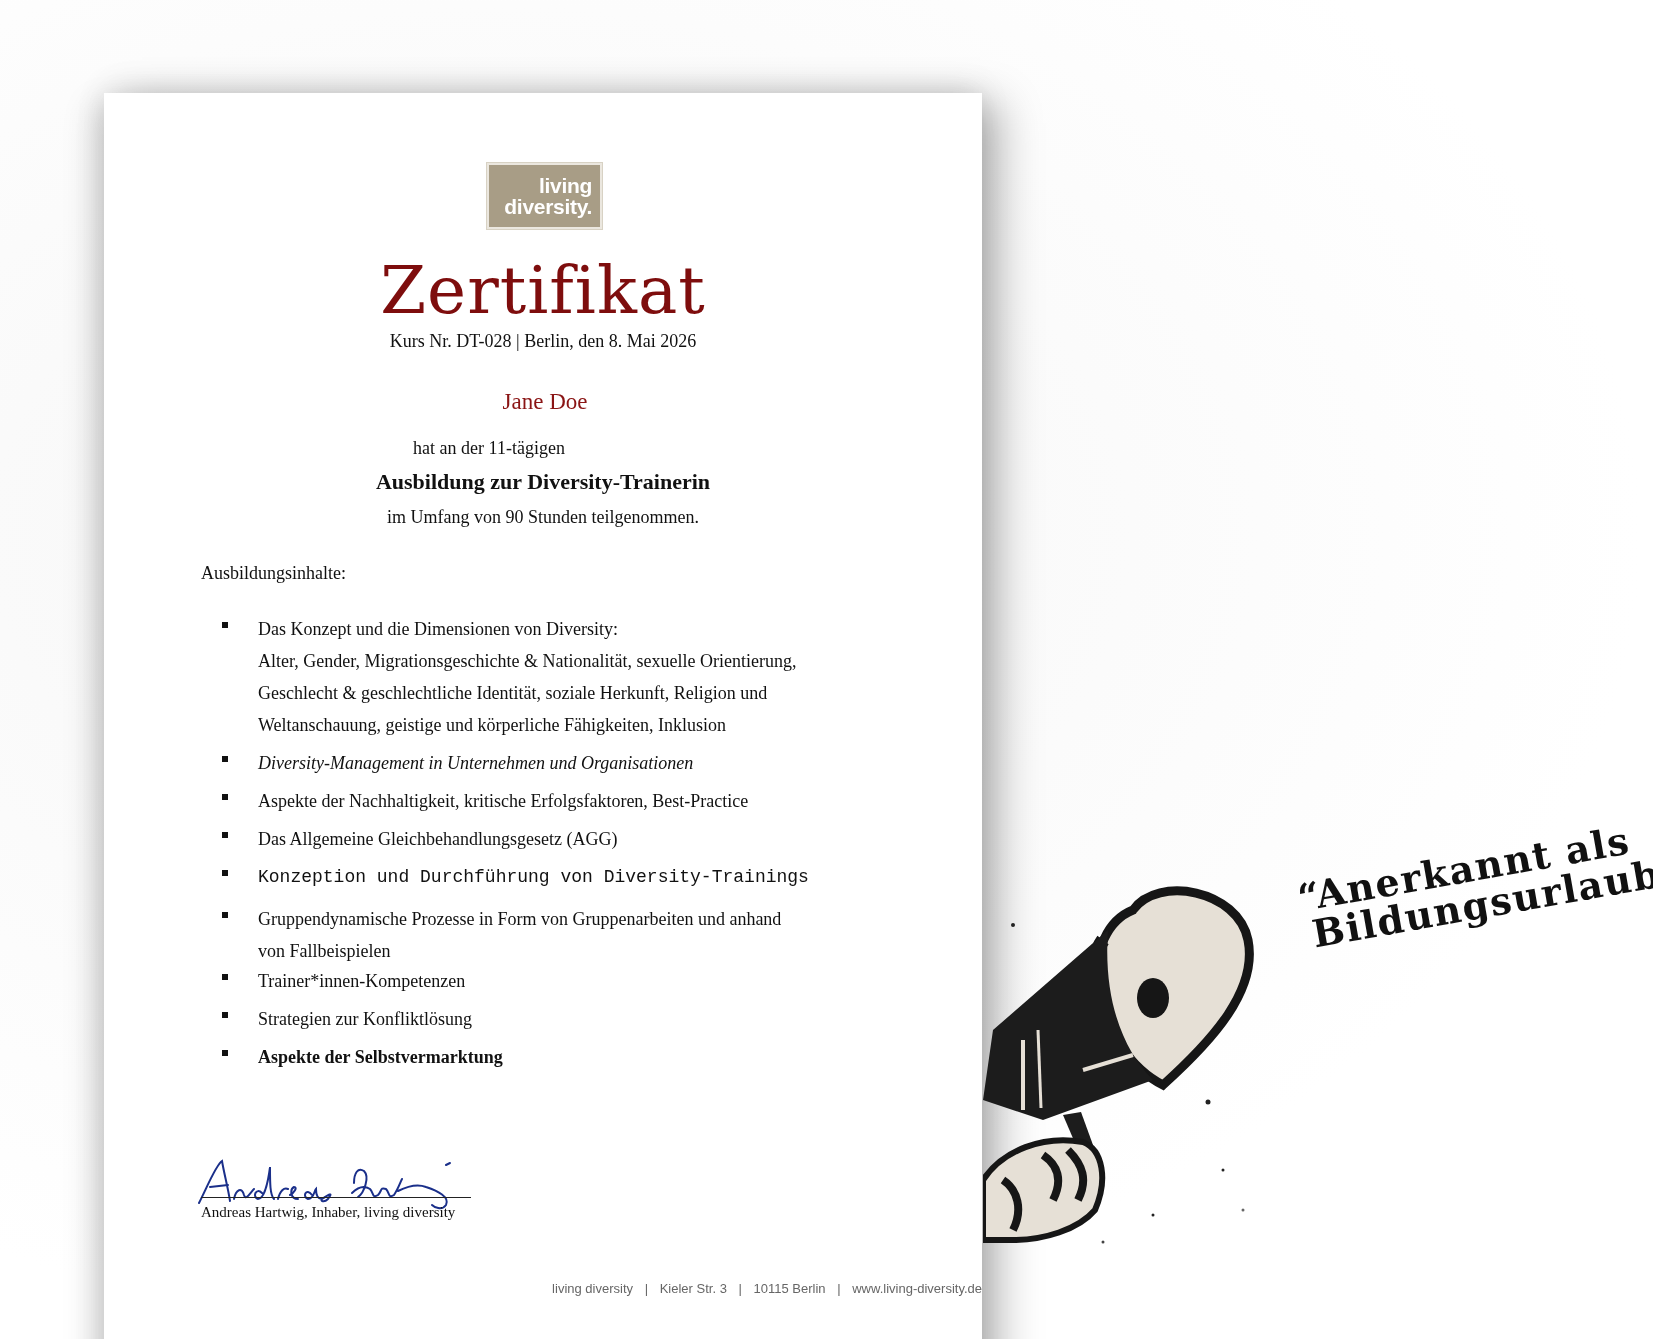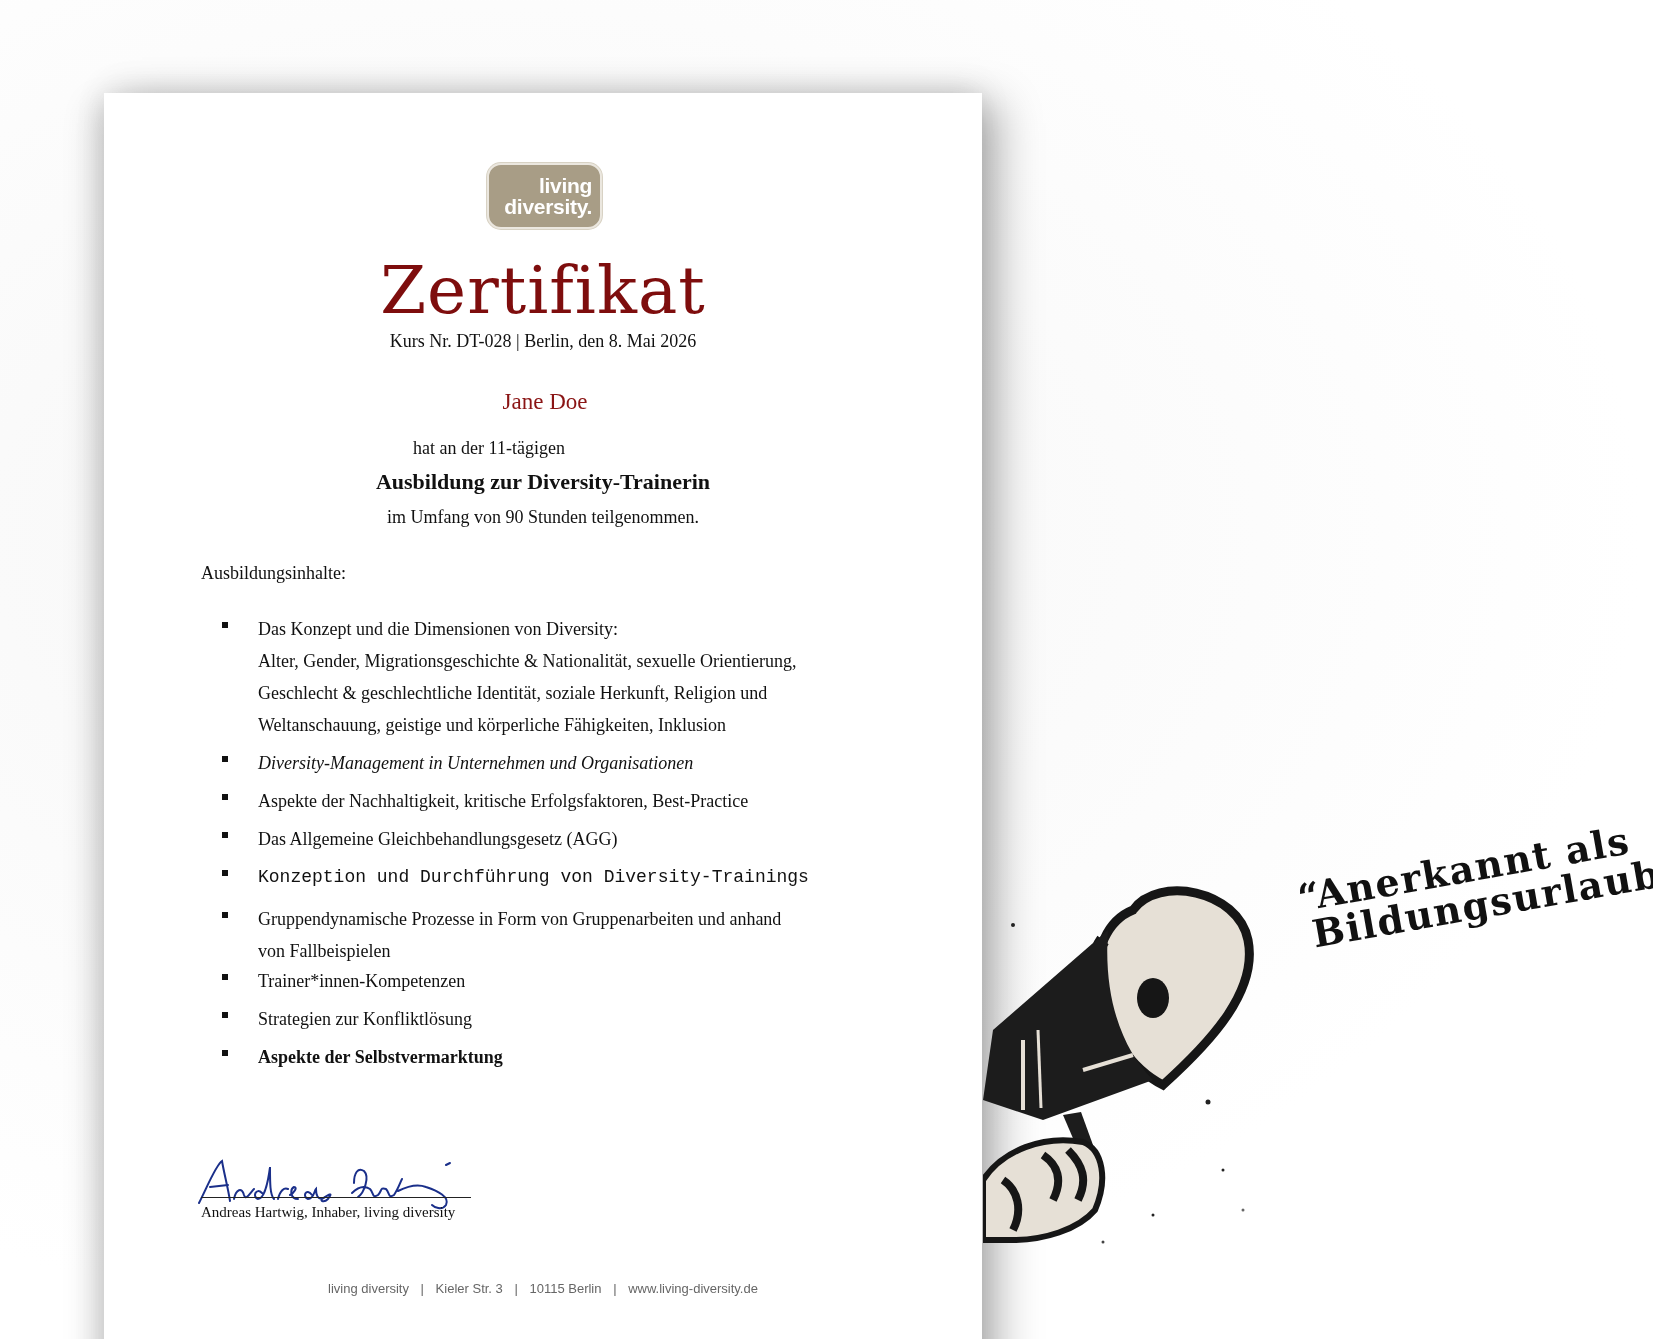--- a/index.html
+++ b/index.html
@@ -12,21 +12,21 @@
     position:absolute; left:0; top:0; width:1653px; height:1339px;
     background:radial-gradient(ellipse at 30% 40%, #f6f6f6 0%, #ffffff 70%);
   }
   .paper {
     position:absolute; left:104px; top:93px; width:878px; height:1300px;
     background:#ffffff;
     box-shadow: 0 -6px 30px rgba(0,0,0,0.08), 18px 10px 40px rgba(0,0,0,0.28), -12px 10px 30px rgba(0,0,0,0.12);
   }
   .logo {
     position:absolute; left:383px; top:70px; width:115px; height:66px;
-    background:#a89d86; border:2px solid #ebe7df; border-radius:14px;
+    background:#a89d86; border:2px solid #ebe7df; border-radius:0;
     box-shadow:0 0 0 1px #d8d2c4;
     color:#ffffff; font-family:"Liberation Sans", sans-serif; font-weight:bold;
     text-align:right; box-sizing:border-box; padding:10px 8px 0 0;
     font-size:21px; line-height:21px; letter-spacing:-0.3px;
   }
   .title {
     position:absolute; left:0; width:878px; top:158px; text-align:center;
     font-family:"DejaVu Serif", serif; color:#7e0d0d;
     font-size:66px; line-height:80px; letter-spacing:1px;
   }
@@ -48,21 +48,21 @@
   }
   .contents-list li { position:relative; padding-left:36px; }
   .contents-list li .bullet {
     position:absolute; left:0; top:9px; width:6px; height:6px; background:#111;
   }
   .contents-list li .line { display:block; line-height:32px; }
   .sig-svg { position:absolute; left:90px; top:1050px; width:280px; height:70px; }
   .sig-rule { position:absolute; left:97px; top:1104px; width:270px; height:1px; background:#222; }
   .sig-caption { position:absolute; left:97px; top:1111px; font-family:"Liberation Serif", serif; font-size:15px; color:#111; }
   .footer {
-    position:absolute; left:0; width:878px; top:1188px; text-align:center;
+    position:absolute; left:0; width:878px; top:1188px; text-align:right;
     font-family:"Liberation Sans", sans-serif; font-size:13px; color:#666;
   }
   .footer .sep { margin:0 8px; }
   .megaphone { position:absolute; left:983px; top:880px; width:300px; height:380px; }
   .badge {
     position:absolute; left:1295px; top:880px;
     transform:rotate(-10deg); transform-origin:left top;
     font-family:"DejaVu Serif", serif; font-weight:bold; color:#111;
     font-size:38px; line-height:38px; letter-spacing:1.5px;
   }

